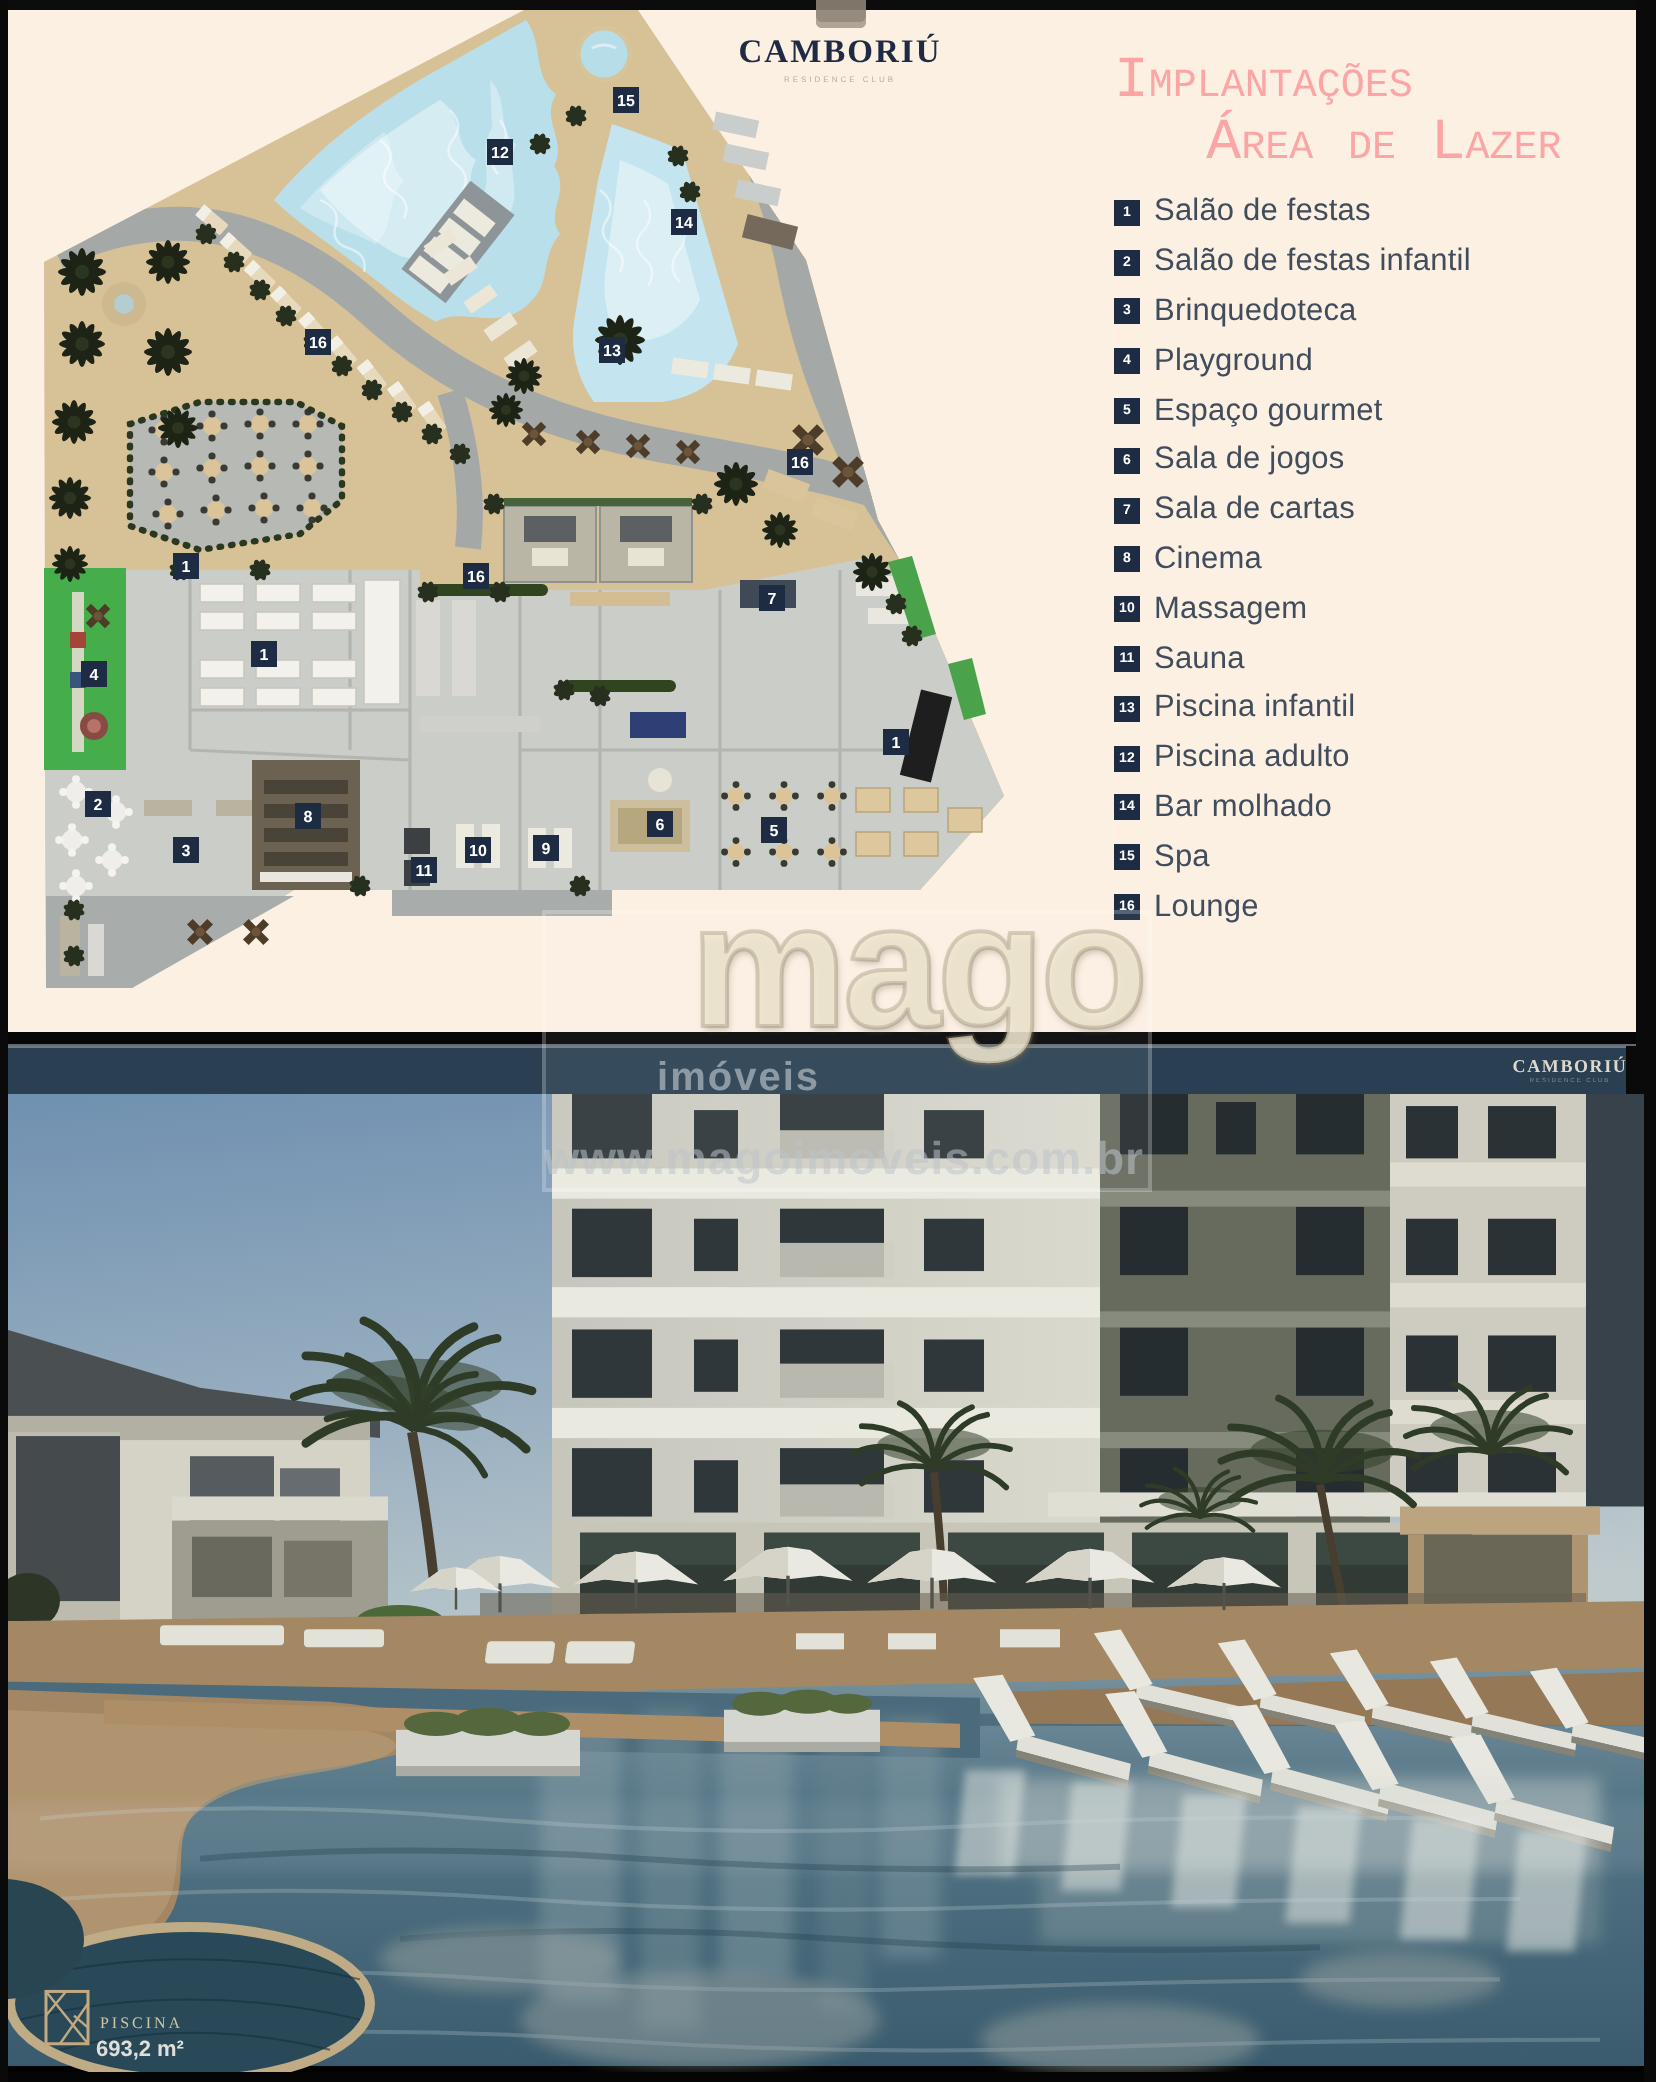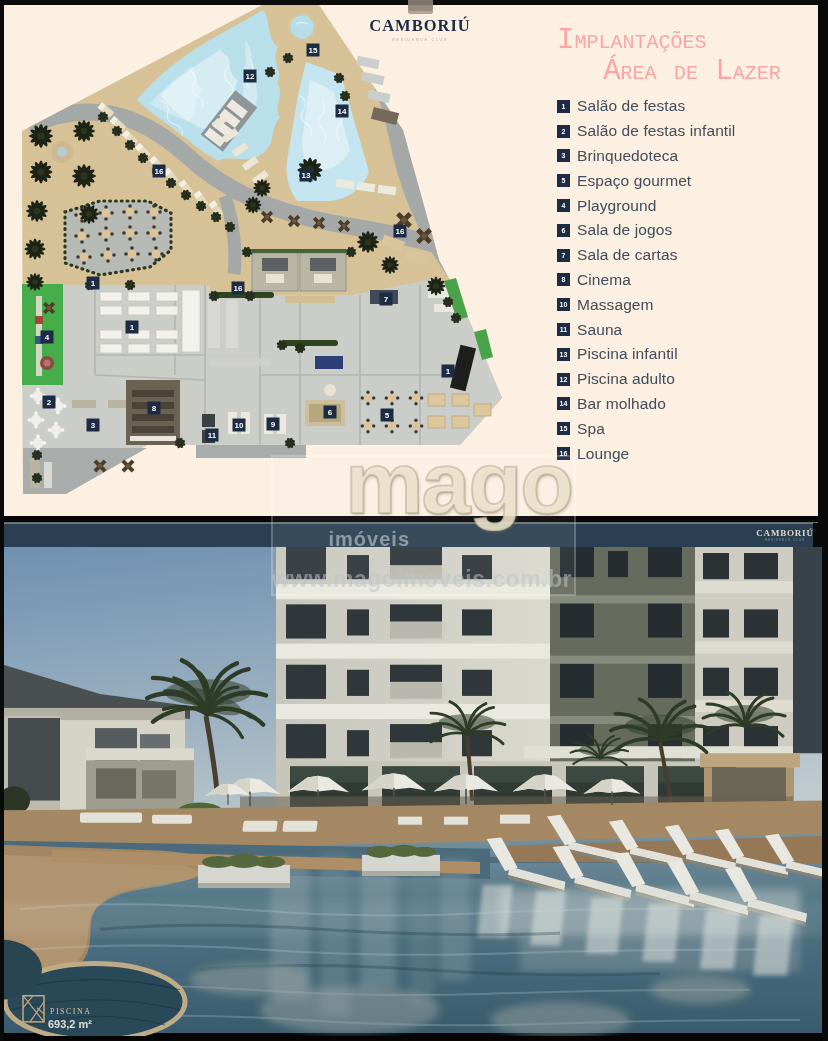--- a/index.html
+++ b/index.html
@@ -406,22 +406,22 @@
 
     <div style="font-family:Liberation Mono, monospace;color:#fca5a5;font-weight:normal;font-variant:small-caps;">
       <div style="font-size:29px;line-height:30px;letter-spacing:0px;">Implantações</div>
       <div style="font-size:29px;line-height:31px;letter-spacing:0px;text-align:center;">Área de Lazer</div>
     </div>
 
     <div id="items" style="margin-top:7px;">
       <div class="li"><span class="sq">1</span>Salão de festas</div>
       <div class="li"><span class="sq">2</span>Salão de festas infantil</div>
       <div class="li"><span class="sq">3</span>Brinquedoteca</div>
+      <div class="li"><span class="sq">4</span>Playground</div>
       <div class="li"><span class="sq">5</span>Espaço gourmet</div>
-      <div class="li"><span class="sq">4</span>Playground</div>
       <div class="li"><span class="sq">6</span>Sala de jogos</div>
       <div class="li"><span class="sq">7</span>Sala de cartas</div>
       <div class="li"><span class="sq">8</span>Cinema</div>
       <div class="li"><span class="sq">10</span>Massagem</div>
       <div class="li"><span class="sq">11</span>Sauna</div>
       <div class="li"><span class="sq">13</span>Piscina infantil</div>
       <div class="li"><span class="sq">12</span>Piscina adulto</div>
       <div class="li"><span class="sq">14</span>Bar molhado</div>
       <div class="li"><span class="sq">15</span>Spa</div>
       <div class="li"><span class="sq">16</span>Lounge</div>

